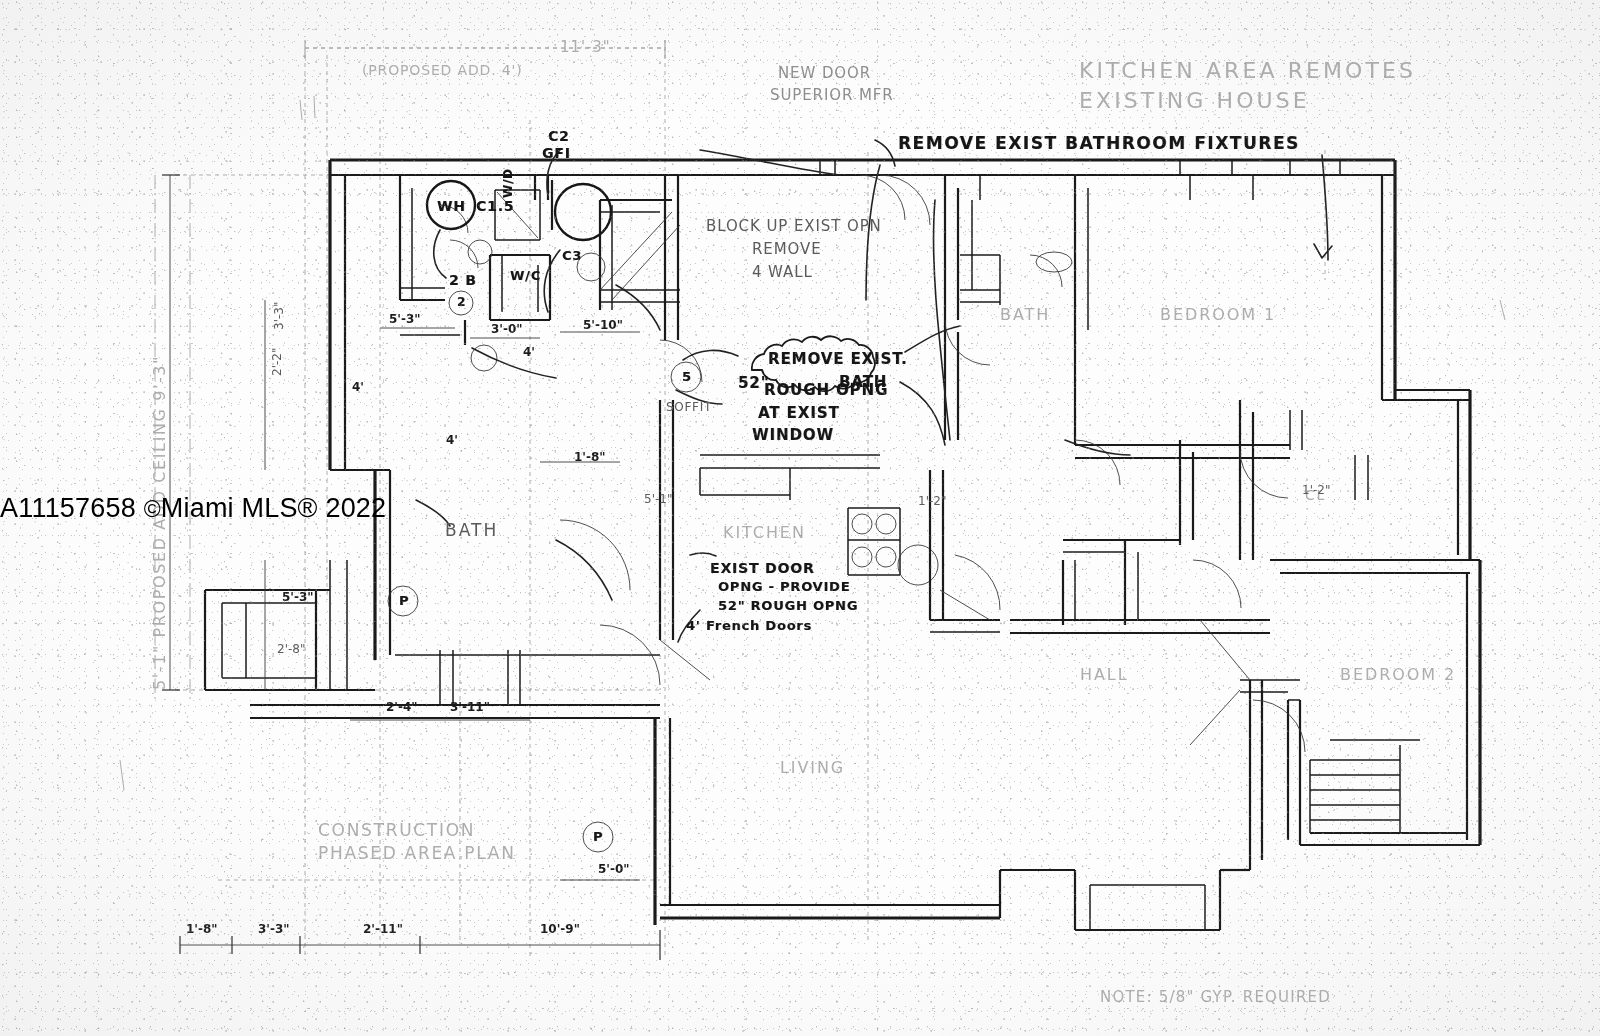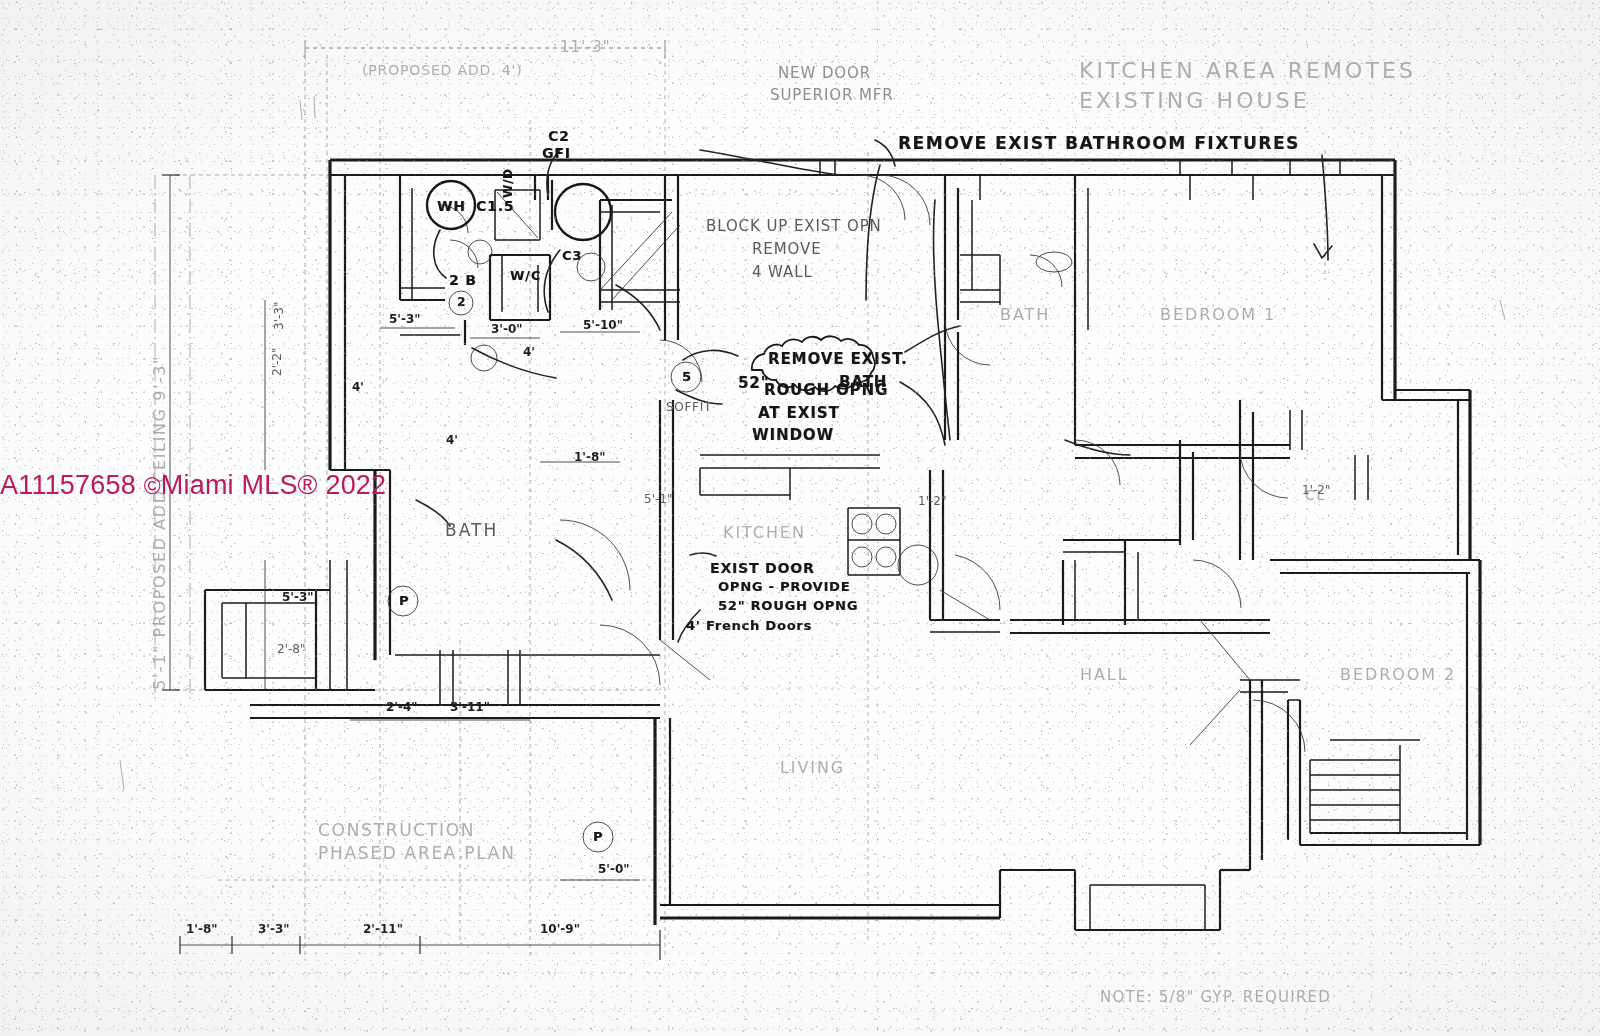--- a/index.html
+++ b/index.html
@@ -69,23 +69,23 @@
   .ink.mid{color:#5a5a5a;text-shadow:none;}
   .dim{
     position:absolute;color:#1c1c1c;font-family:"DejaVu Sans", sans-serif;
     font-size:12px;white-space:pre;font-weight:700;
   }
   .dim.soft{color:#5c5c5c;font-weight:400;}
   .rot90{transform-origin:0 0;transform:rotate(-90deg);}
 
   
   #watermark{
-    position:absolute;left:0;top:470px;
+    position:absolute;left:0;top:493px;
     font-family:"Liberation Sans", sans-serif;
-    font-size:27px;color:#be185d;letter-spacing:.2px;white-space:nowrap;
+    font-size:27px;color:#000000;letter-spacing:.2px;white-space:nowrap;
     user-select:none;pointer-events:none;
   }
   #watermark .c{font-size:23px;}
 </style>
 </head>
 <body>
 
 <div id="sheet">
 
   <svg id="plan" viewBox="0 0 1600 1036">

